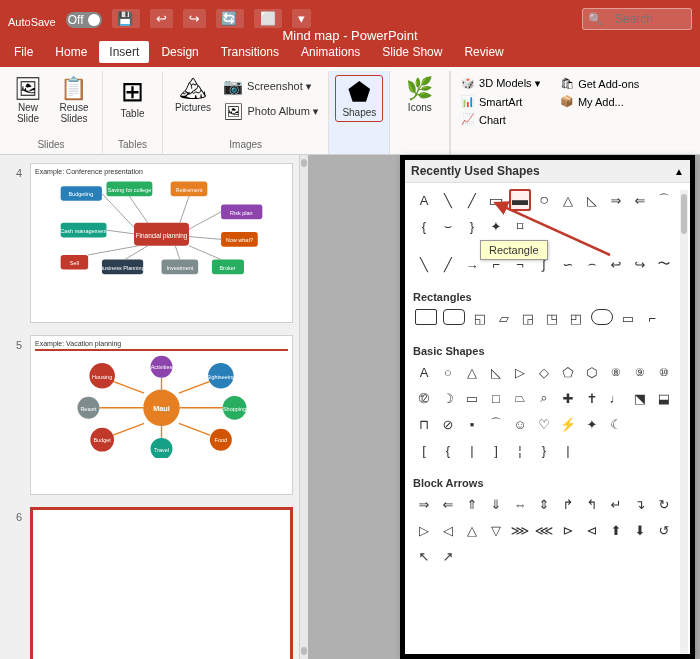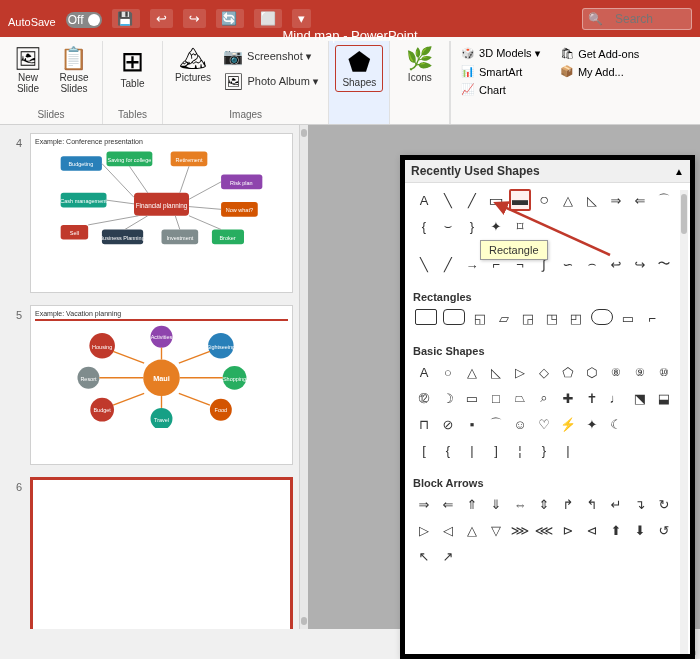--- a/index.html
+++ b/index.html
@@ -249,20 +249,30 @@
     </div>
     <div class="title-bar-center">Mind map - PowerPoint</div>
     <div class="title-bar-right">
       <div class="search-wrapper">
         <span class="search-icon-title">🔍</span>
         <input class="search-box" style="background: rgba(255, 255, 255, 0.2); border: 1px solid rgba(255, 255, 255, 0.4); color: white; padding: 3px 8px 3px 32px; border-radius: 3px; font-size: 12px; width: 110px;" placeholder="Search">
       </div>
     </div>
   </div>
 
+  <div class="menu-bar">
+    <div class="menu-item">File</div>
+    <div class="menu-item">Home</div>
+    <div class="menu-item active">Insert</div>
+    <div class="menu-item">Design</div>
+    <div class="menu-item">Transitions</div>
+    <div class="menu-item">Animations</div>
+    <div class="menu-item">Slide Show</div>
+    <div class="menu-item">Review</div>
+  </div>
 
   <div class="ribbon">
 
     <div class="ribbon-section">
       <div class="ribbon-buttons">
         <div class="ribbon-btn">
           <span class="icon">🖼</span>
           <span class="label">New<br>Slide</span>
         </div>
         <div class="ribbon-btn">

